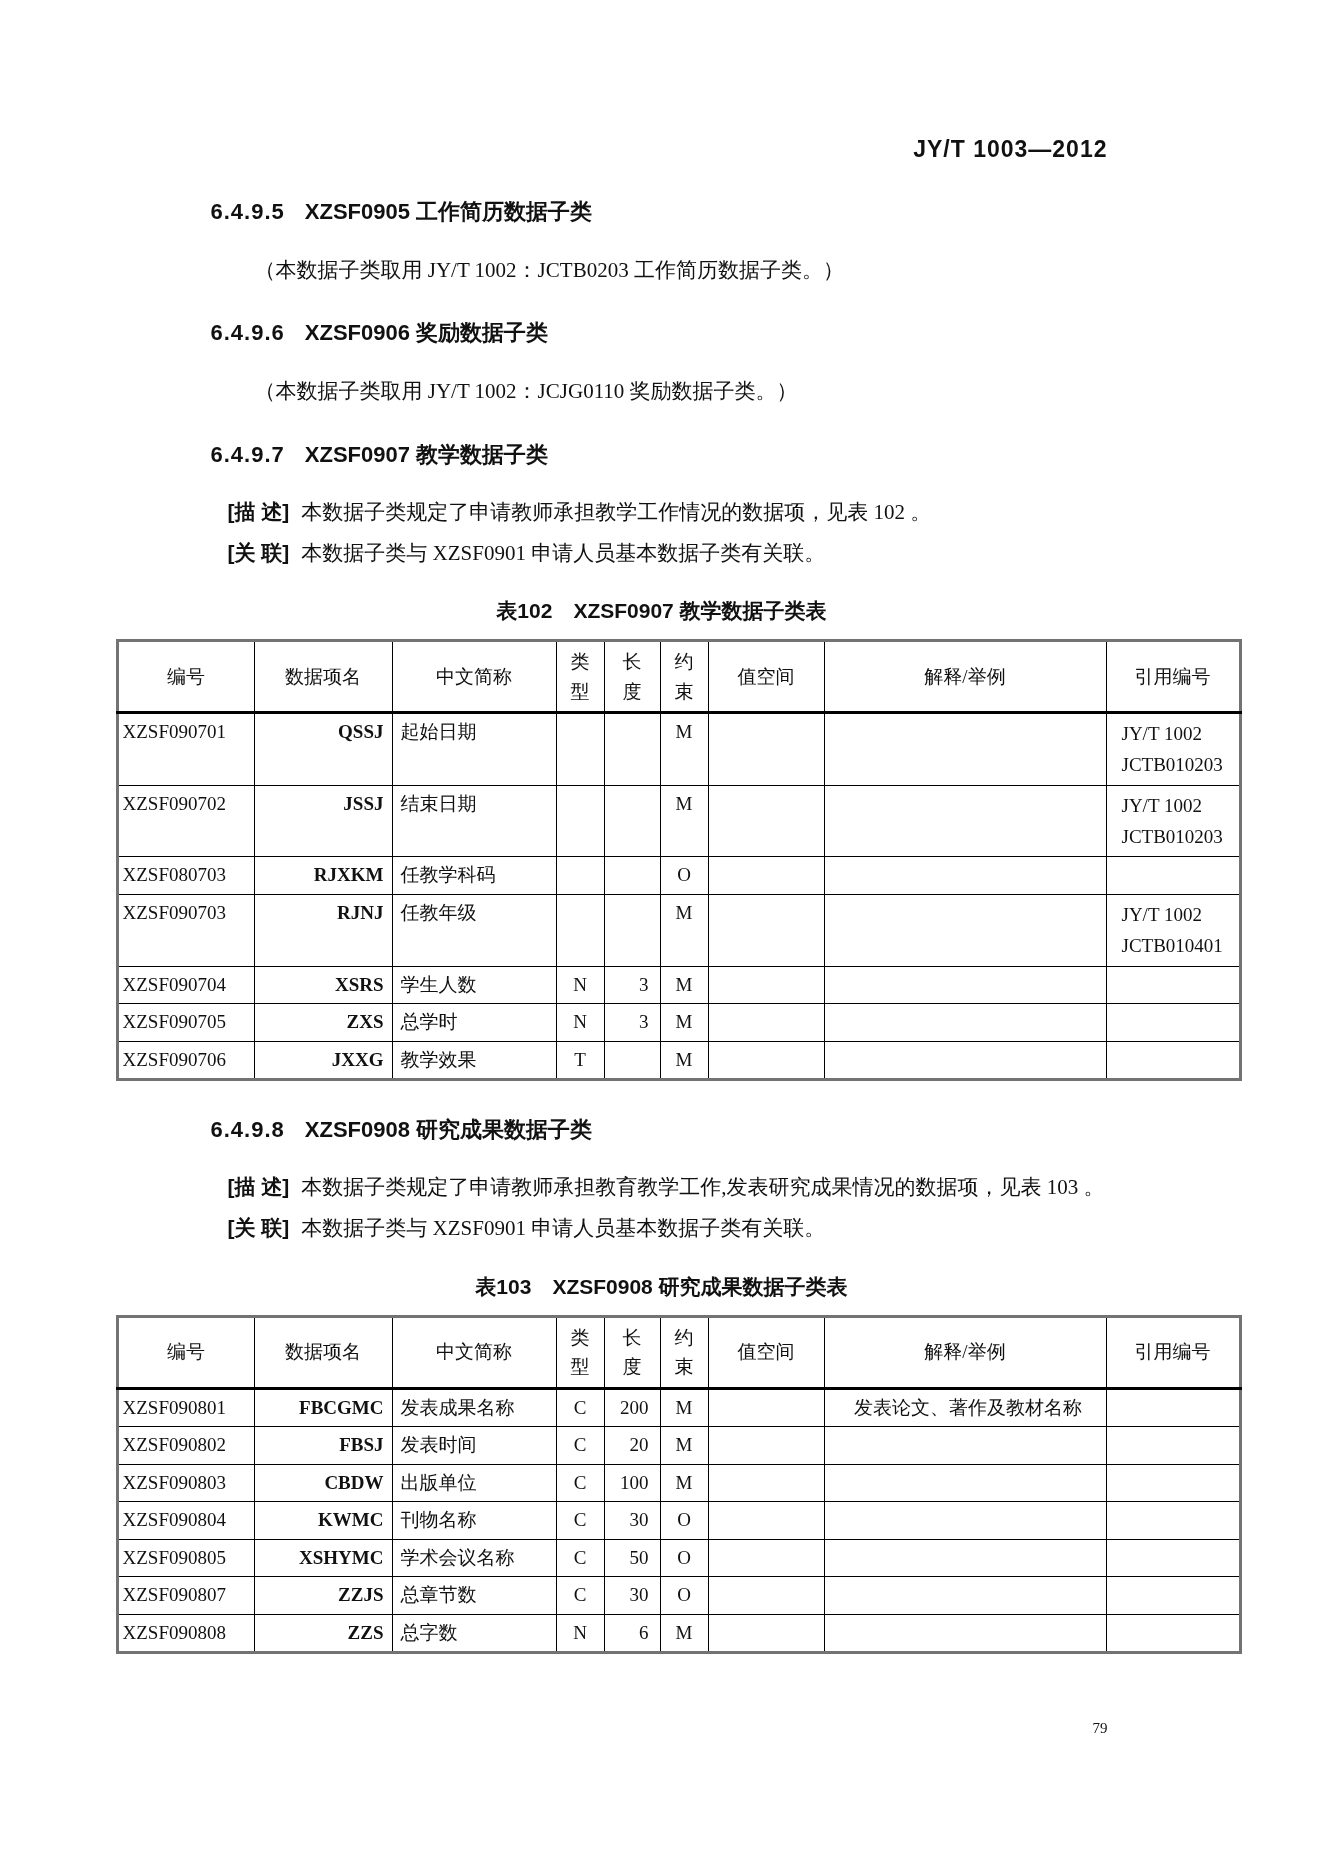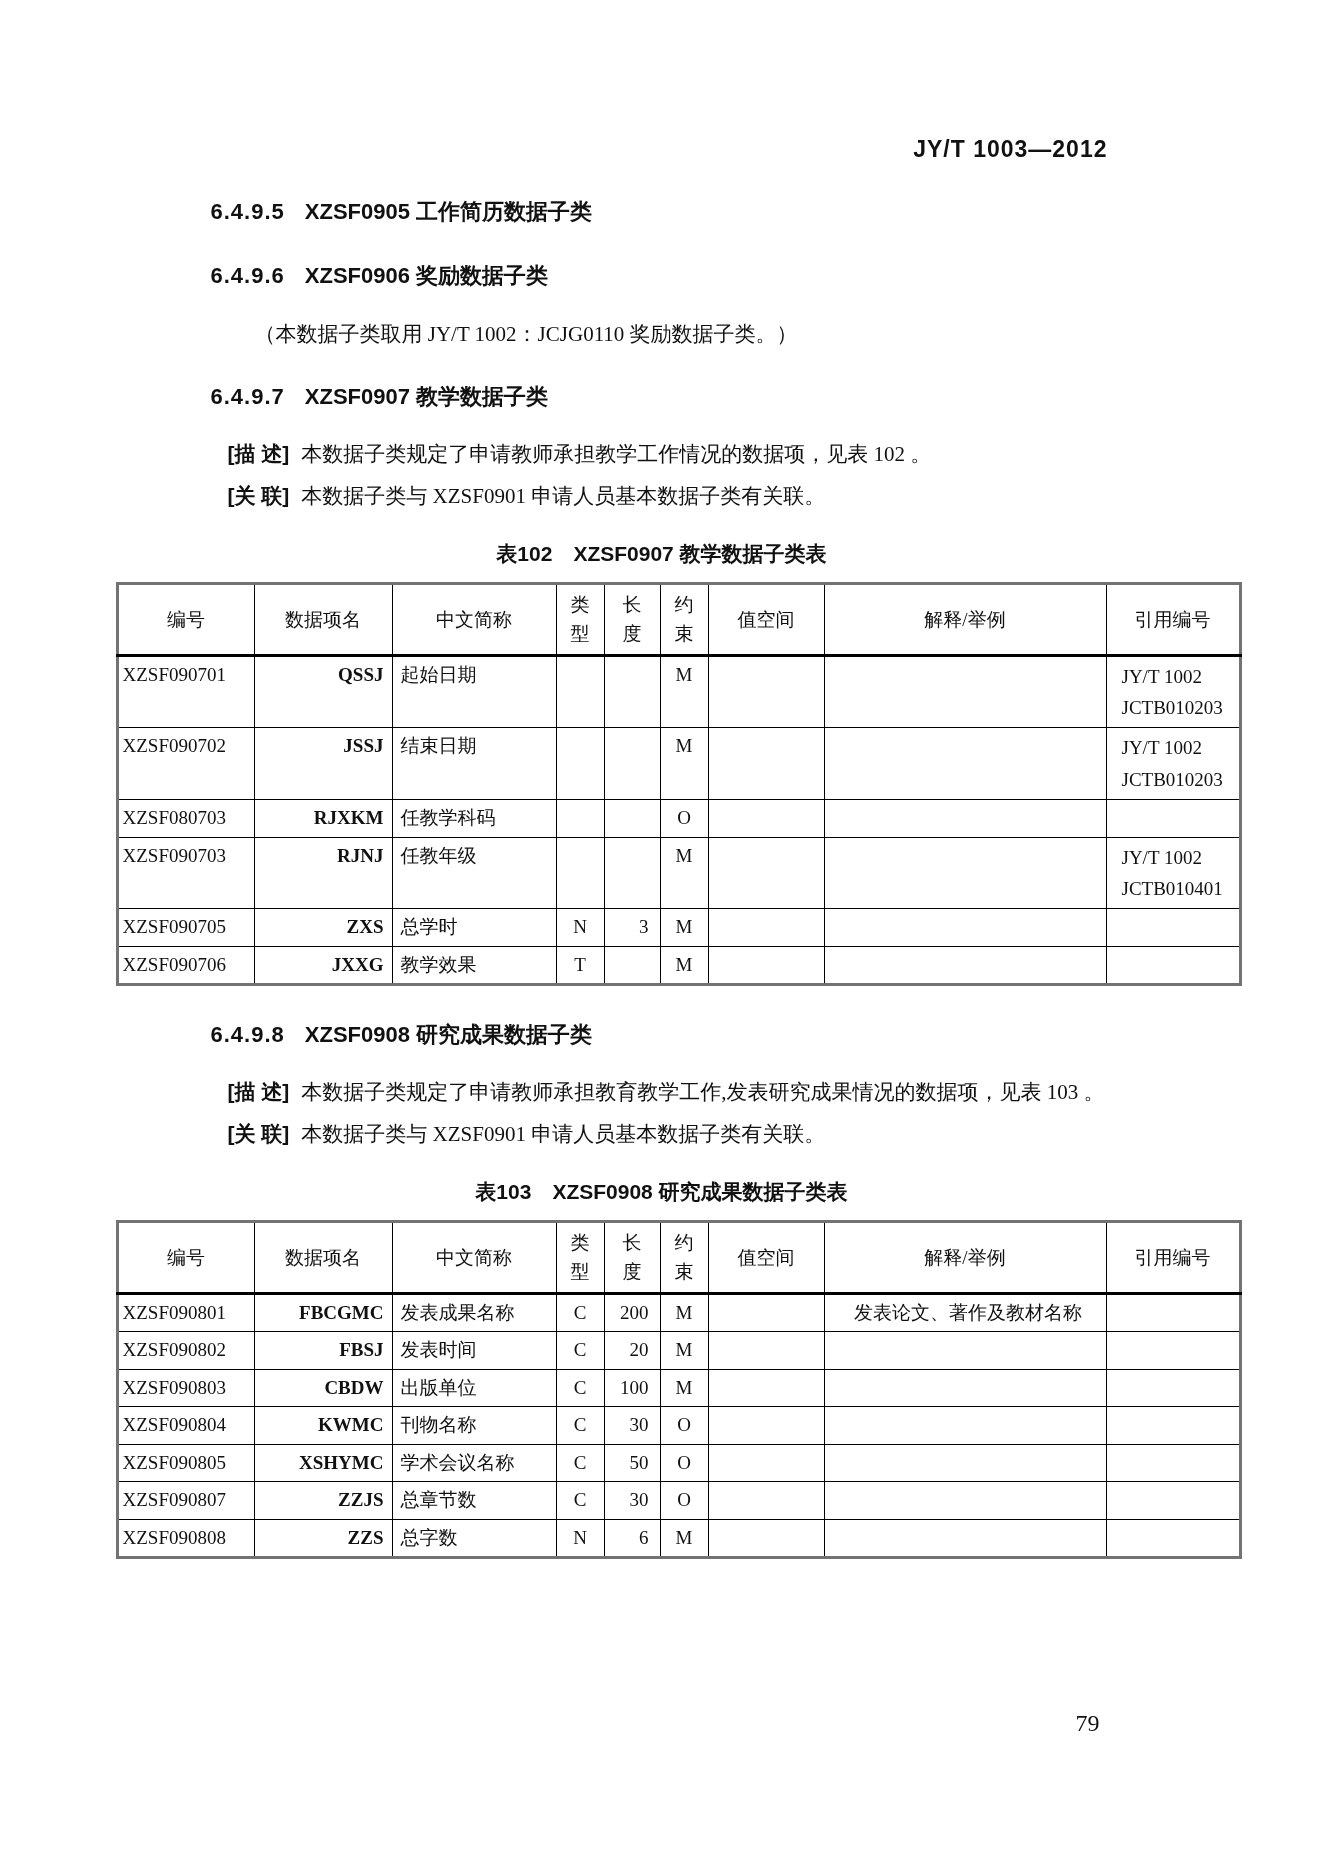--- a/index.html
+++ b/index.html
@@ -83,35 +83,36 @@
   .doc-table td.col1 { text-align:right; padding-left:10px;font-weight:bold; }
   .doc-table td.col2 { text-align:left; }
   .doc-table td.col3 { text-align:center; }
   .doc-table td.col4 { text-align:right; padding-right:11px; }
   .doc-table td.col5 { text-align:center; }
   .doc-table td.col6 { text-align:left; padding-left:10px; }
   .doc-table td.col7 { text-align:center; padding-left:14px; }
   .doc-table td.col8 { text-align:left; padding-left:15px; line-height:1.65; }
   .page-num {
     position:absolute;
-    right:108px;
+    right:100px;
     bottom:138px;
-    font-size:24px;
+    font-size:15px;
   }
 </style>
 </head>
 <body>
 
 <div class="page">
 
   <div class="doc-number">JY/T 1003—2012</div>
 
   <div class="sec-heading">
     <span class="num">6.4.9.5</span><span>XZSF0905 工作简历数据子类</span>
   </div>
+  <div class="sec-para">（本数据子类取用 JY/T 1002：JCTB0203 工作简历数据子类。）</div>
 
   <div class="sec-heading">
     <span class="num">6.4.9.6</span><span>XZSF0906 奖励数据子类</span>
   </div>
   <div class="sec-para">（本数据子类取用 JY/T 1002：JCJG0110 奖励数据子类。）</div>
 
   <div class="sec-heading">
     <span class="num">6.4.9.7</span><span>XZSF0907 教学数据子类</span>
   </div>
   <div class="meta-line">
@@ -192,20 +193,31 @@
           <td class="col2">任教年级</td>
           <td class="col3"></td>
           <td class="col4"></td>
           <td class="col5">M</td>
           <td class="col6"></td>
           <td class="col7"></td>
           <td class="col8">JY/T 1002
 JCTB010401</td>
         </tr>
         <tr>
+          <td class="col0">XZSF090704</td>
+          <td class="col1">XSRS</td>
+          <td class="col2">学生人数</td>
+          <td class="col3">N</td>
+          <td class="col4">3</td>
+          <td class="col5">M</td>
+          <td class="col6"></td>
+          <td class="col7"></td>
+          <td class="col8"></td>
+        </tr>
+        <tr>
           <td class="col0">XZSF090705</td>
           <td class="col1">ZXS</td>
           <td class="col2">总学时</td>
           <td class="col3">N</td>
           <td class="col4">3</td>
           <td class="col5">M</td>
           <td class="col6"></td>
           <td class="col7"></td>
           <td class="col8"></td>
         </tr>

